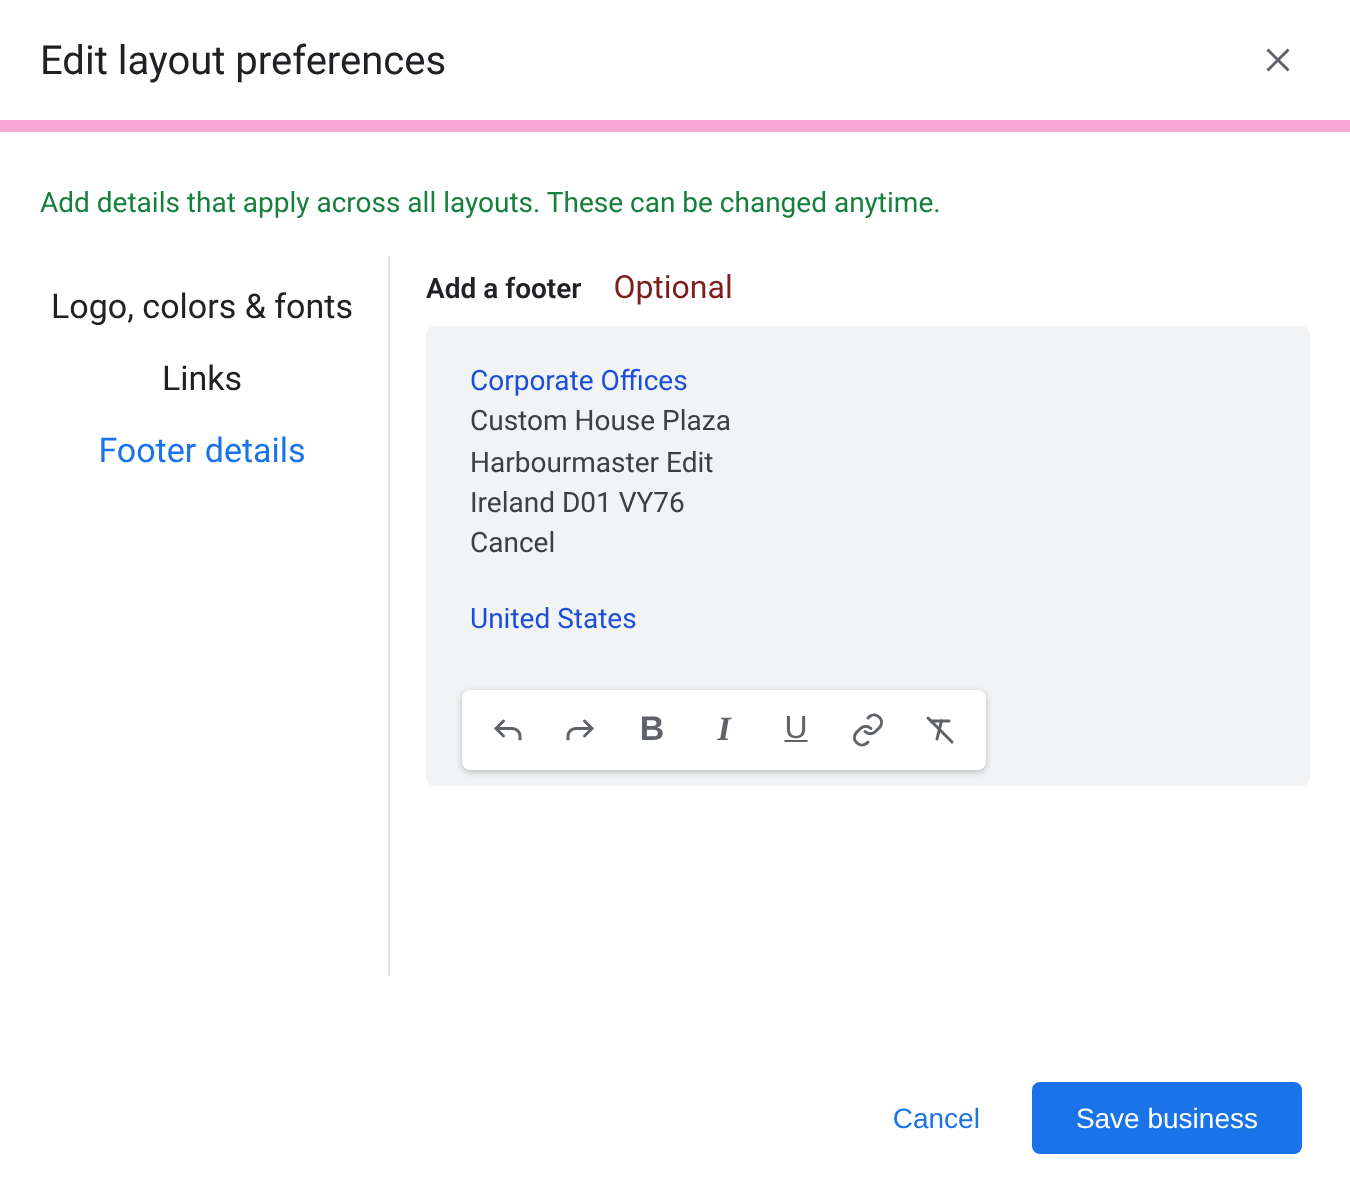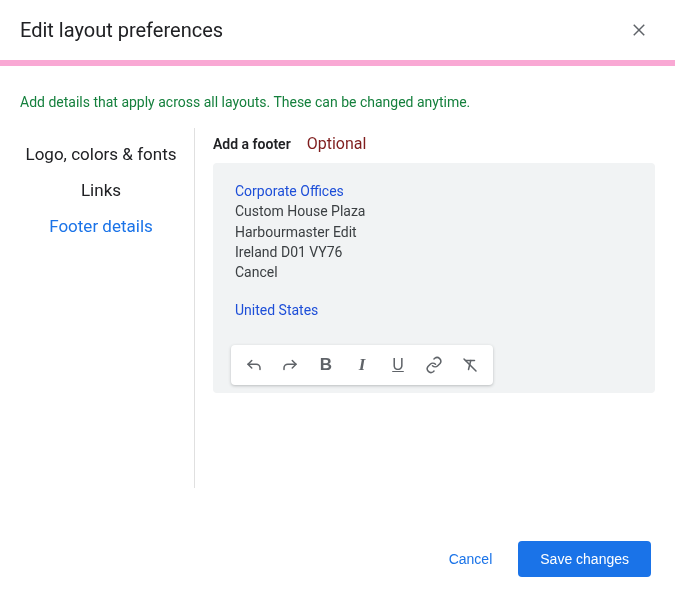--- a/index.html
+++ b/index.html
@@ -247,14 +247,14 @@
               <path d="M4 4 L20 20"></path>
           </svg>
         </div>
       </div>
     </div>
   </div>
 </div>
 
 <div class="dialog-footer">
   <button class="btn-cancel">Cancel</button>
-  <button class="btn-save">Save changes</button>
+  <button class="btn-save">Save business</button>
 </div>
 
 </body></html>

